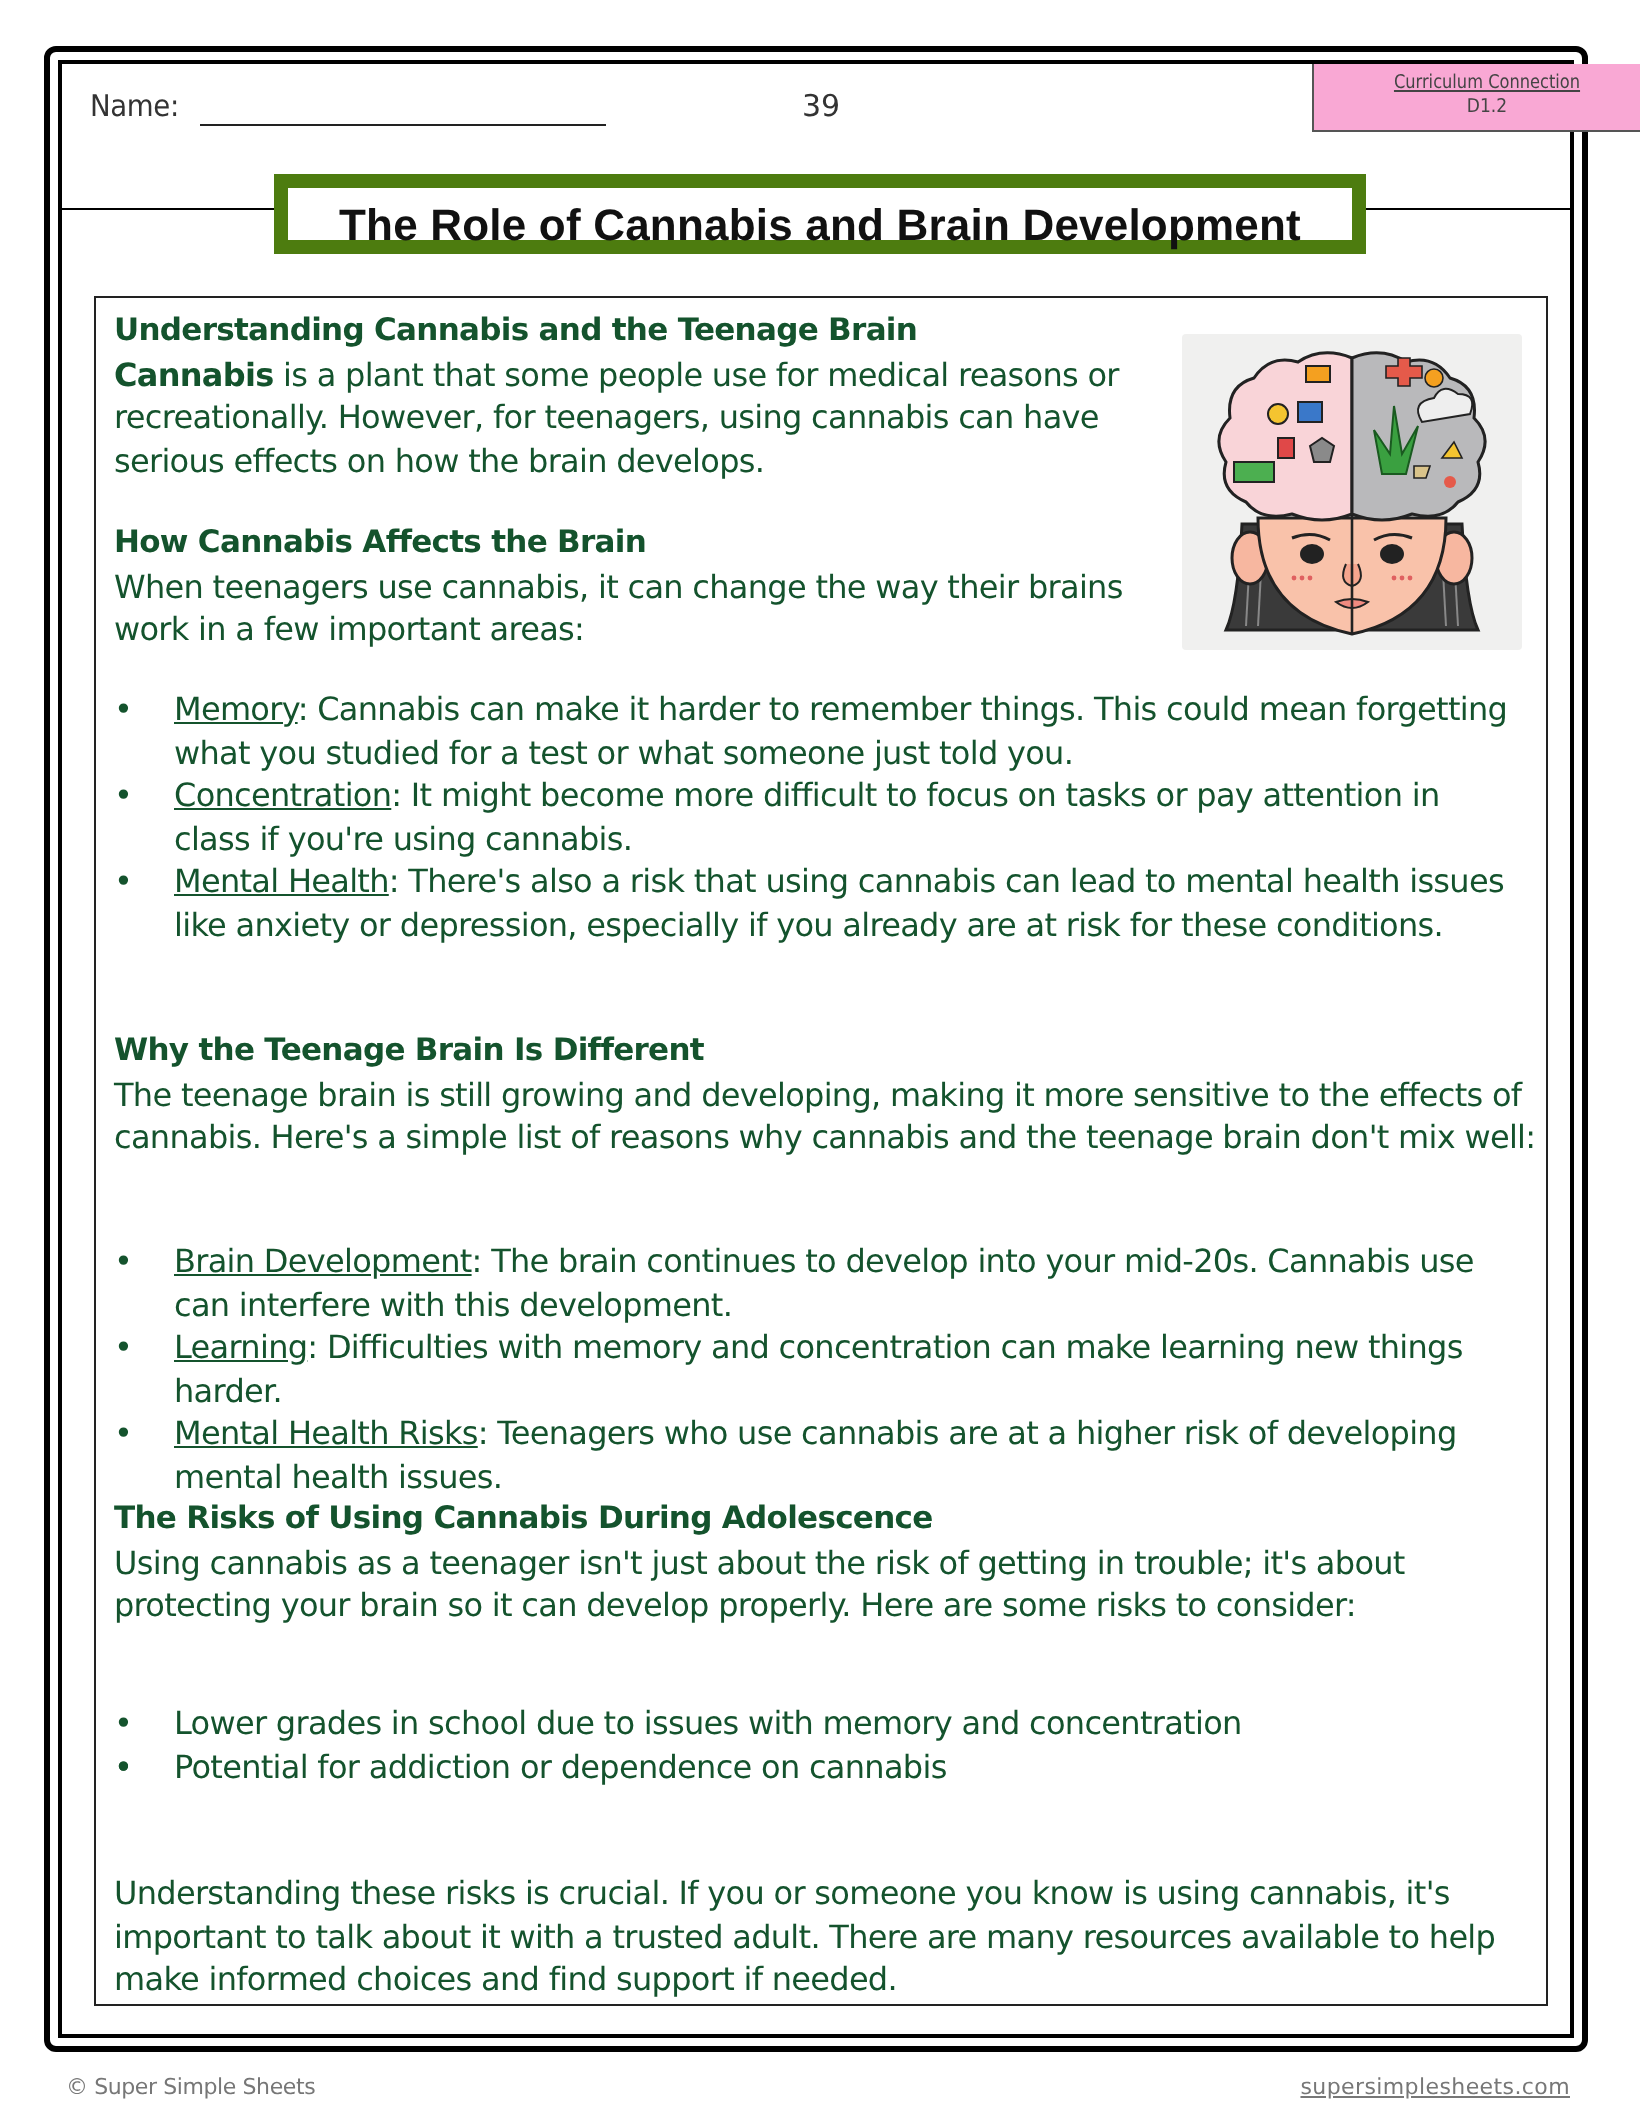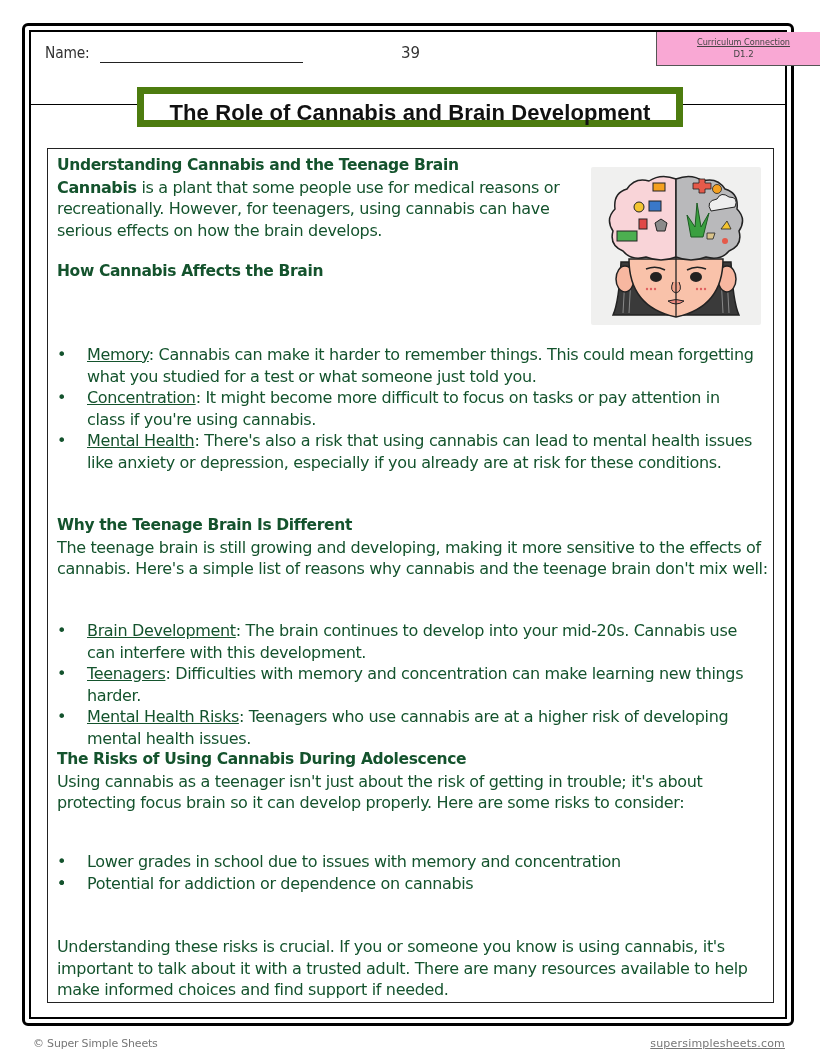--- a/index.html
+++ b/index.html
@@ -126,44 +126,45 @@
   </svg>
 </div>
 
 <div class="text-block" style="top:155px; width:525px;">
   <p class="heading">Understanding Cannabis and the Teenage Brain</p>
   <p><span class="bold">Cannabis</span><span> is a plant that some people use for medical reasons or recreationally. However, for teenagers, using cannabis can have serious effects on how the brain develops.</span></p>
 </div>
 
 <div class="text-block" style="top:261px; width:525px;">
   <p class="heading">How Cannabis Affects the Brain</p>
+  <p>When teenagers use cannabis, it can change the way their brains work in a few important areas:</p>
 </div>
 <div class="text-block" style="top:344px; width:700px;">
   <ul class="bullets">
     <li><span class="dot">•</span><span class="u">Memory</span><span>: Cannabis can make it harder to remember things. This could mean forgetting what you studied for a test or what someone just told you.</span></li>
     <li><span class="dot">•</span><span class="u">Concentration</span><span>: It might become more difficult to focus on tasks or pay attention in class if you're using cannabis.</span></li>
     <li><span class="dot">•</span><span class="u">Mental Health</span><span>: There's also a risk that using cannabis can lead to mental health issues like anxiety or depression, especially if you already are at risk for these conditions.</span></li>
   </ul>
 </div>
 
 <div class="text-block" style="top:515px; width:712px;">
   <p class="heading">Why the Teenage Brain Is Different</p>
   <p>The teenage brain is still growing and developing, making it more sensitive to the effects of cannabis. Here's a simple list of reasons why cannabis and the teenage brain don't mix well:</p>
 </div>
 <div class="text-block" style="top:620px; width:712px;">
   <ul class="bullets">
     <li><span class="dot">•</span><span class="u">Brain Development</span><span>: The brain continues to develop into your mid-20s. Cannabis use can interfere with this development.</span></li>
-    <li><span class="dot">•</span><span class="u">Teenagers</span><span>: Difficulties with memory and concentration can make learning new things harder.</span></li>
+    <li><span class="dot">•</span><span class="u">Learning</span><span>: Difficulties with memory and concentration can make learning new things harder.</span></li>
     <li><span class="dot">•</span><span class="u">Mental Health Risks</span><span>: Teenagers who use cannabis are at a higher risk of developing mental health issues.</span></li>
   </ul>
 </div>
 
 <div class="text-block" style="top:724px; width:712px;margin-top:25px;">
   <p class="heading">The Risks of Using Cannabis During Adolescence</p>
-  <p>Using cannabis as a teenager isn't just about the risk of getting in trouble; it's about protecting focus brain so it can develop properly. Here are some risks to consider:</p>
+  <p>Using cannabis as a teenager isn't just about the risk of getting in trouble; it's about protecting your brain so it can develop properly. Here are some risks to consider:</p>
 </div>
 <div class="text-block" style="top:851px; width:712px;">
   <ul class="bullets">
     <li><span class="dot">•</span><span>Lower grades in school due to issues with memory and concentration</span></li>
     <li><span class="dot">•</span></li>
     <li><span class="dot">•</span><span>Potential for addiction or dependence on cannabis</span></li>
   </ul>
 </div>
 
 <div class="text-block" style="top:936px; width:712px;">

